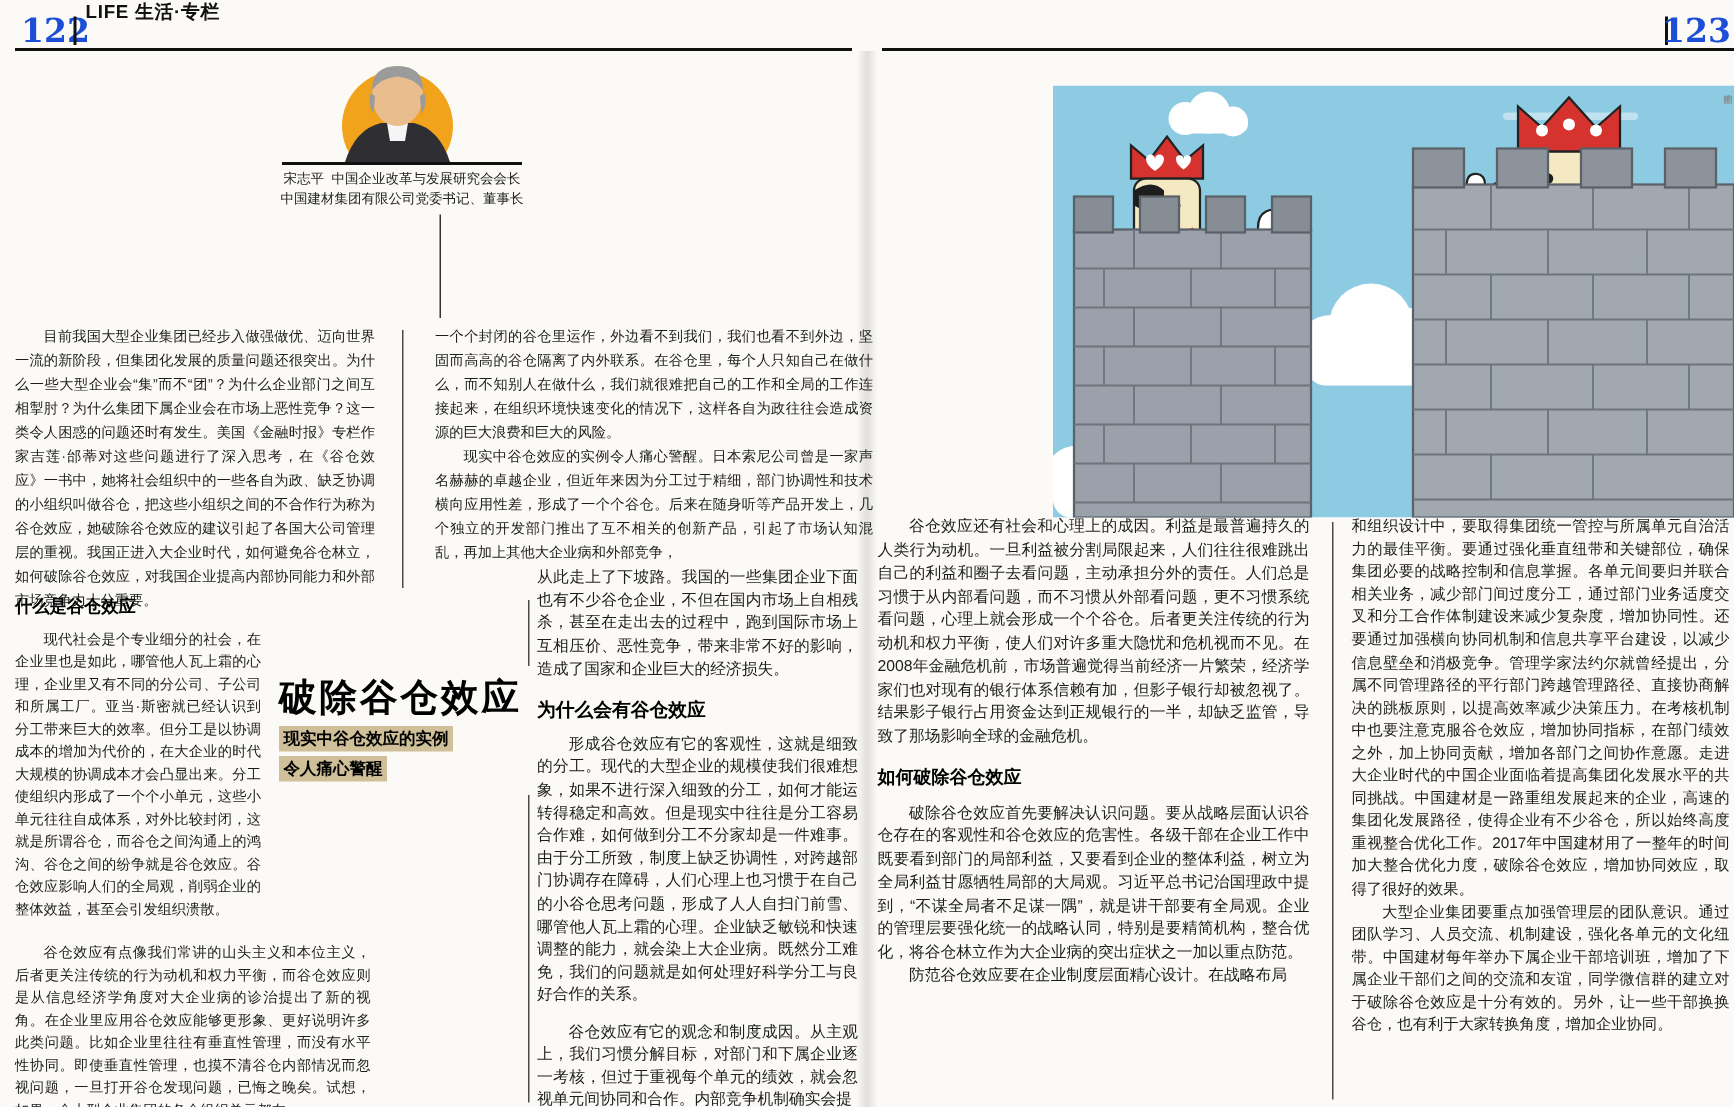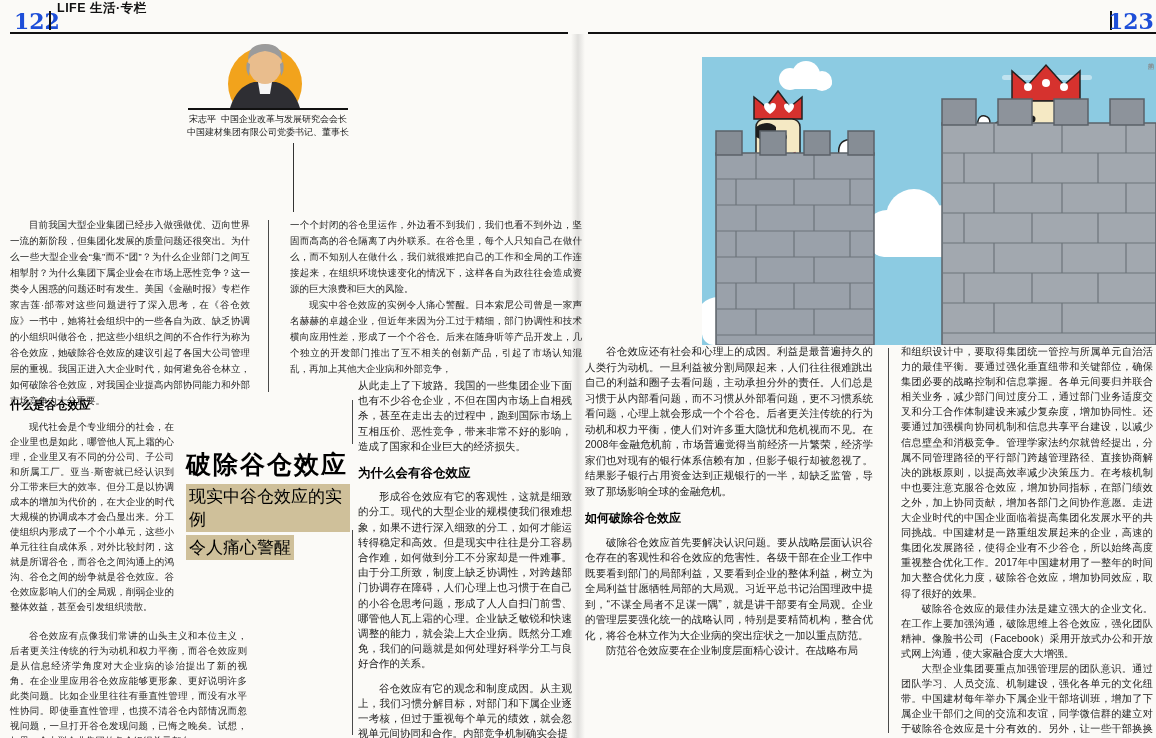--- a/index.html
+++ b/index.html
@@ -30,22 +30,22 @@
   .h-sec{font-weight:bold;color:#000;text-indent:0 !important;}
   #blkB .h-sec{font-size:11.5px;margin:0 0 6px 0;}
   #blkE .h-sec{font-size:12.5px;margin:12px 0 8px 0;}
   #rcol1 .h-sec{font-size:12px;margin:12px 0 8px 0;}
   #blkE p.gap{margin-top:9px;}
   .divider{width:1px;background:#4a4a4a;}
   
   #titleblock{left:186px;top:448px;width:164px;text-align:left;}
   #main-title{font-family:"DejaVu Serif",serif;font-weight:bold;font-size:25px;
               letter-spacing:2px;color:#000;white-space:nowrap;}
-  .sub-hl{display:inline-block;background:#cfc09a;color:#000;font-weight:normal;
-          font-size:17px;padding:1px 3px;margin-top:3px;}
+  .sub-hl{display:inline-block;background:#cfc09a;color:#000;font-weight:bold;
+          font-size:11px;padding:1px 3px;margin-top:3px;}
   
   #fold{left:571px;top:34px;width:14px;height:704px;
         background:linear-gradient(90deg,rgba(0,0,0,0) 0%,rgba(60,60,60,.14) 50%,rgba(0,0,0,0) 100%);}
   
   #illo{left:702px;top:57px;width:454px;height:288px;}
   #illo-credit{left:1146px;top:58px;writing-mode:vertical-rl;font-size:6px;color:#888;letter-spacing:1px;}
 </style>
 </head>
 <body>
 
@@ -216,15 +216,14 @@
   <p>谷仓效应还有社会和心理上的成因。利益是最普遍持久的人类行为动机。一旦利益被分割局限起来，人们往往很难跳出自己的利益和圈子去看问题，主动承担分外的责任。人们总是习惯于从内部看问题，而不习惯从外部看问题，更不习惯系统看问题，心理上就会形成一个个谷仓。后者更关注传统的行为动机和权力平衡，使人们对许多重大隐忧和危机视而不见。在2008年金融危机前，市场普遍觉得当前经济一片繁荣，经济学家们也对现有的银行体系信赖有加，但影子银行却被忽视了。结果影子银行占用资金达到正规银行的一半，却缺乏监管，导致了那场影响全球的金融危机。</p>
   <p class="h-sec">如何破除谷仓效应</p>
   <p>破除谷仓效应首先要解决认识问题。要从战略层面认识谷仓存在的客观性和谷仓效应的危害性。各级干部在企业工作中既要看到部门的局部利益，又要看到企业的整体利益，树立为全局利益甘愿牺牲局部的大局观。习近平总书记治国理政中提到，“不谋全局者不足谋一隅”，就是讲干部要有全局观。企业的管理层要强化统一的战略认同，特别是要精简机构，整合优化，将谷仓林立作为大企业病的突出症状之一加以重点防范。</p>
   <p>防范谷仓效应要在企业制度层面精心设计。在战略布局</p>
 </div>
 
 <div class="abs divider" style="left:888px;top:348px;height:385px;"></div>
 
 <div class="abs col" id="rcol2">
   <p class="noindent">和组织设计中，要取得集团统一管控与所属单元自治活力的最佳平衡。要通过强化垂直纽带和关键部位，确保集团必要的战略控制和信息掌握。各单元间要归并联合相关业务，减少部门间过度分工，通过部门业务适度交叉和分工合作体制建设来减少复杂度，增加协同性。还要通过加强横向协同机制和信息共享平台建设，以减少信息壁垒和消极竞争。管理学家法约尔就曾经提出，分属不同管理路径的平行部门跨越管理路径、直接协商解决的跳板原则，以提高效率减少决策压力。在考核机制中也要注意克服谷仓效应，增加协同指标，在部门绩效之外，加上协同贡献，增加各部门之间协作意愿。走进大企业时代的中国企业面临着提高集团化发展水平的共同挑战。中国建材是一路重组发展起来的企业，高速的集团化发展路径，使得企业有不少谷仓，所以始终高度重视整合优化工作。2017年中国建材用了一整年的时间加大整合优化力度，破除谷仓效应，增加协同效应，取得了很好的效果。</p>
-  <p>破除谷仓效应的最佳办法是建立强大的企业文化。在工作上要加强沟通，破除思维上谷仓效应，强化团队精神。像脸书公司（Facebook）采用开放式办公和开放式网上沟通，使大家融合度大大增强。</p>
   <p><span>大型企业集团要重点加强管理层的团队意识。通过团队学习、人员交流、机制建设，强化各单元的文化纽带。中国建材每年举办下属企业干部培训班，增加了下属企业干部们之间的交流和友谊，同学微信群的建立对于破除谷仓效应是十分有效的。另外，让一些干部换换谷仓，也有利于大家转换角度，增加企业协同。</span></p>
 </div>
 
 </body></html>

